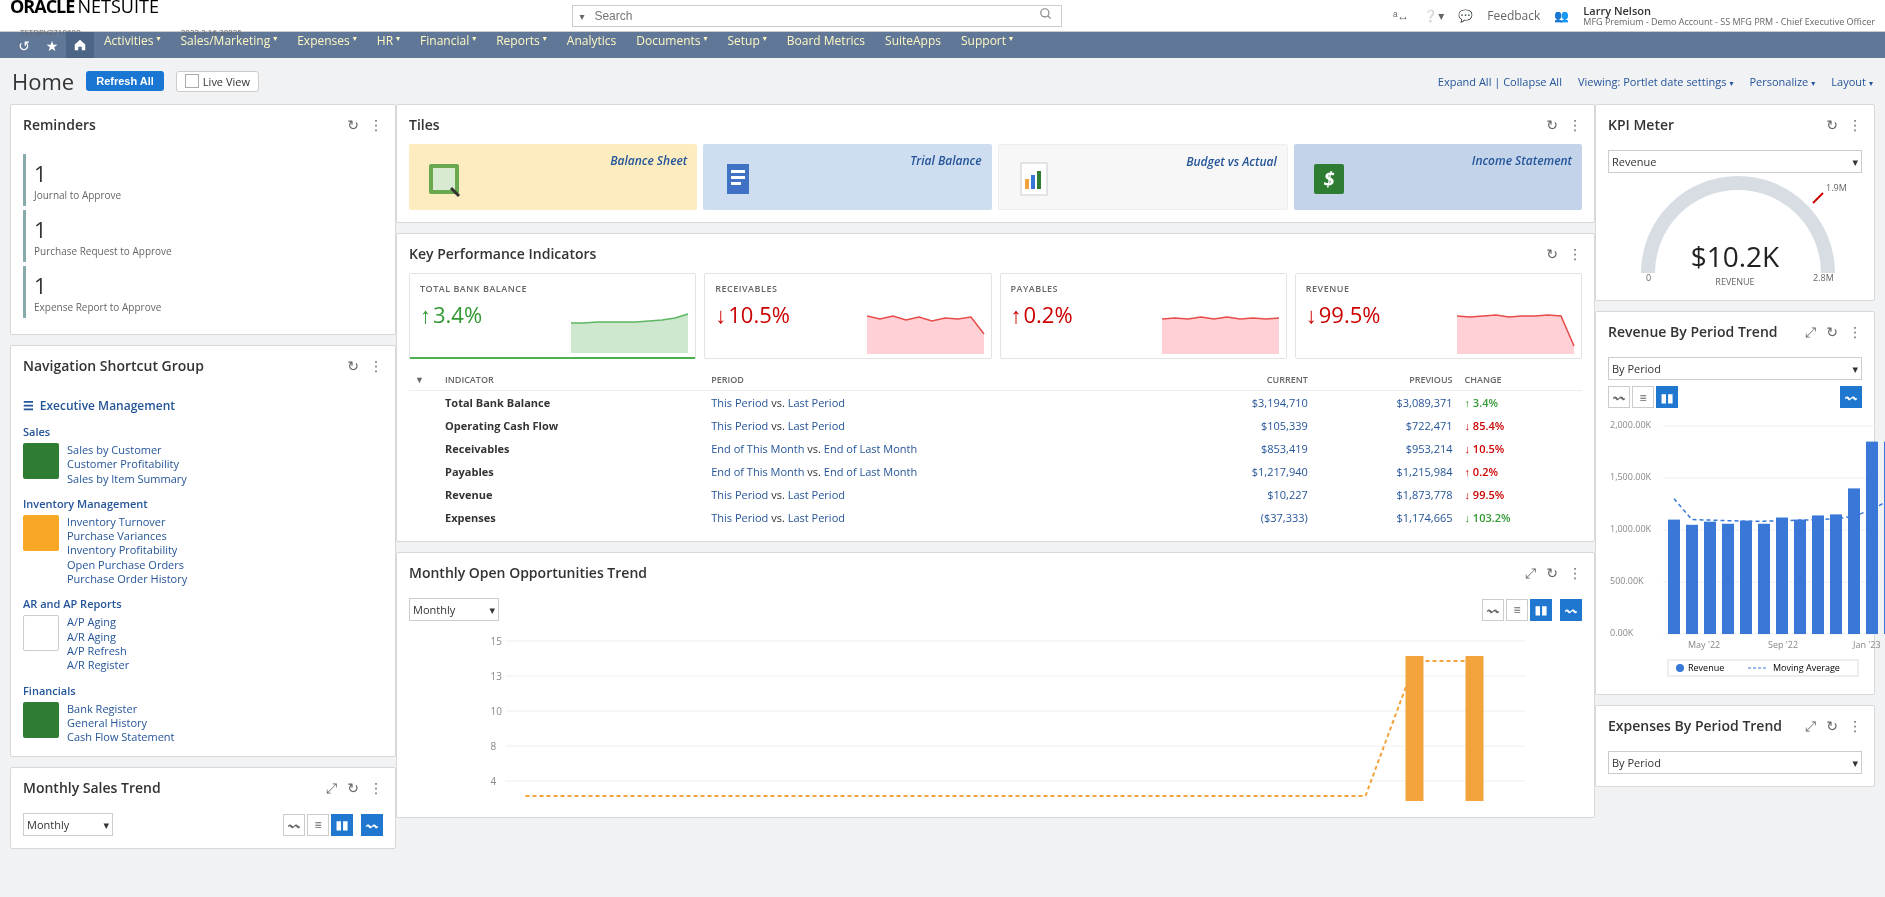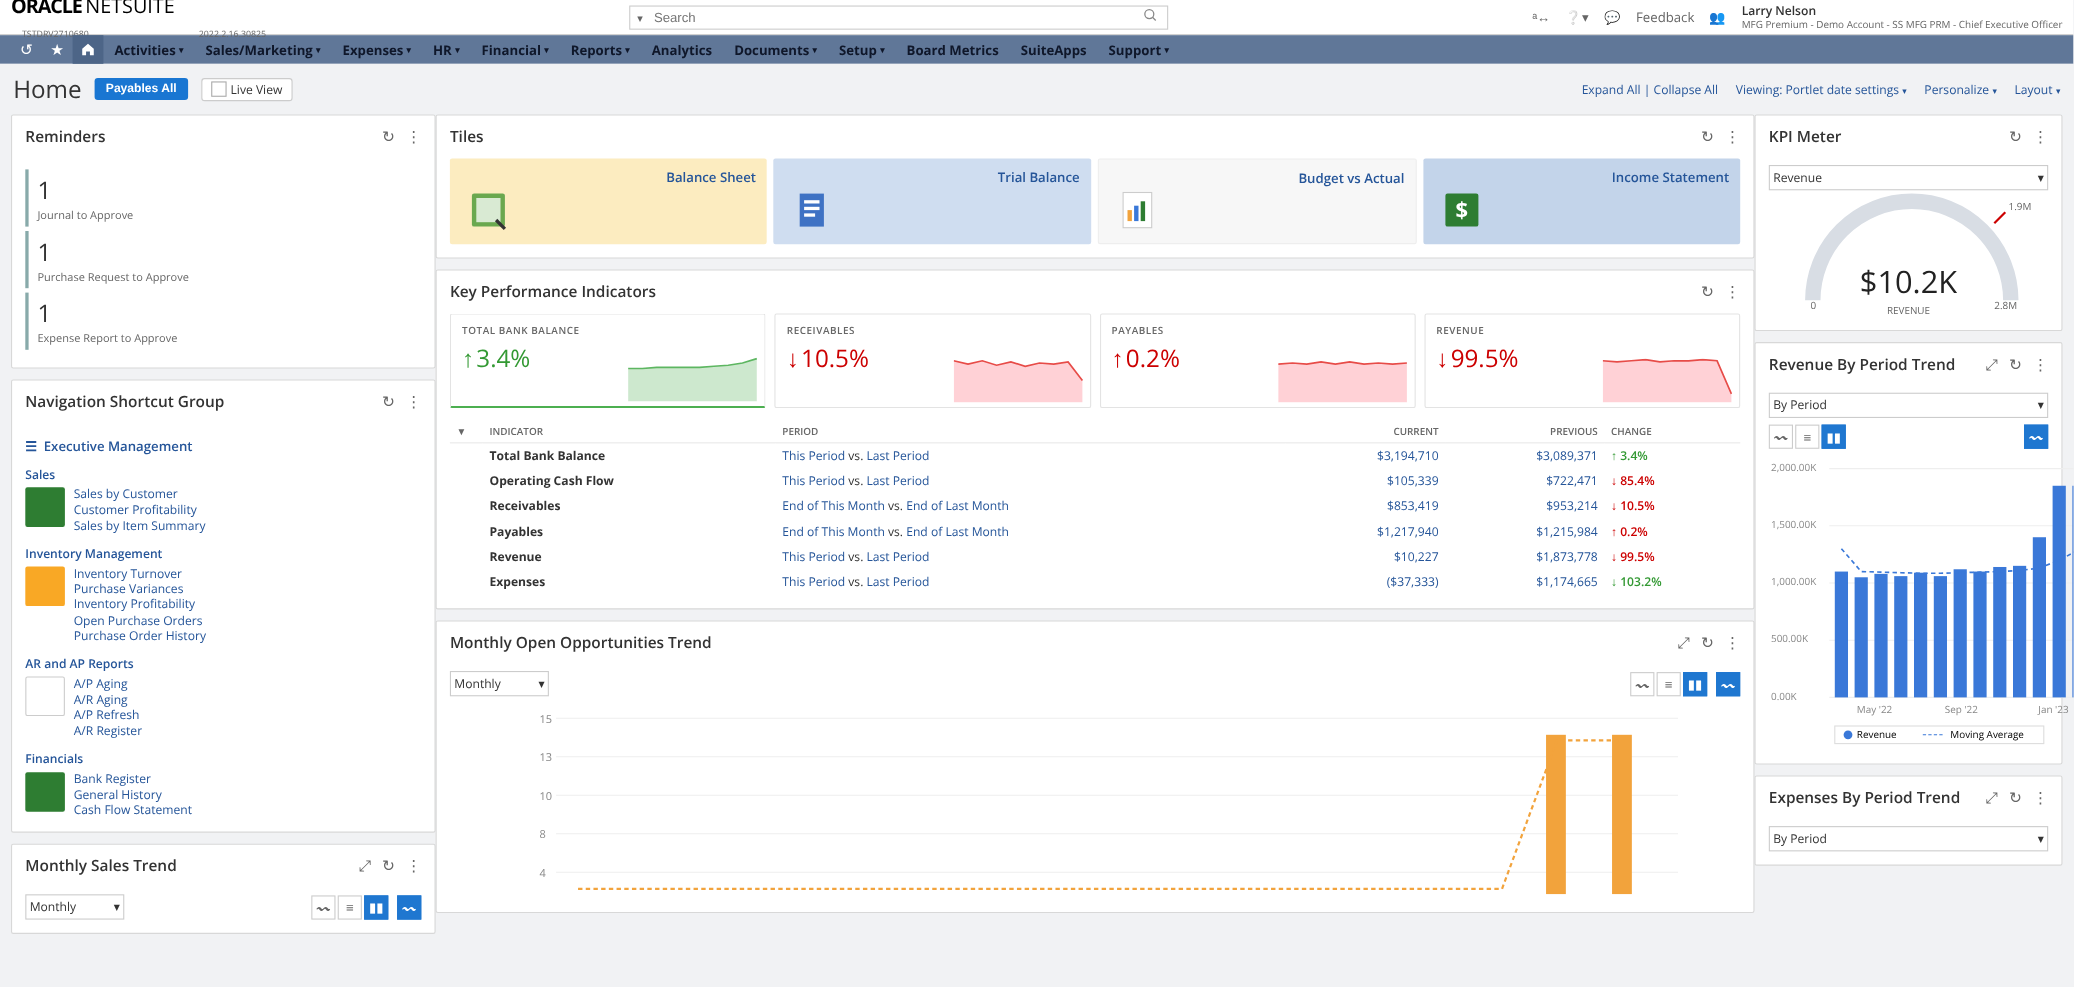--- a/index.html
+++ b/index.html
@@ -16,21 +16,21 @@
 .search-input { border:0; flex:1; font-size:12px; padding:0 4px; outline:none; }
 .search-btn { padding:0 8px; color:#666; }
 .topright { display:flex; align-items:center; gap:14px; color:#666; }
 .user-block { line-height:1.1; }
 .user-name { font-size:11px; color:#333; font-weight:600; }
 .user-role { font-size:9px; color:#666; }
 
 
 .navbar { display:flex; align-items:center; background:#607798; height:26px; padding:0 10px; gap:0; }
 .nav-icon { color:#fff; width:28px; height:26px; display:flex; align-items:center; justify-content:center; font-size:14px; }
-.nav-item { color:#0f172a; font-size:12px; padding:0 10px; height:26px; display:flex; align-items:center; font-weight:700; }
+.nav-item { color:#fef9c3; font-size:12px; padding:0 10px; height:26px; display:flex; font-weight:400; }
 .nav-caret { font-size:8px; margin-left:3px; }
 
 
 .pagebar { display:flex; align-items:center; padding:8px 12px; background:#f1f2f4; }
 .page-title { font-size:22px; font-weight:400; color:#333; }
 .refresh-btn { background:#1976d2; color:#fff; border:0; padding:4px 10px; border-radius:3px; margin-left:12px; font-size:11px; font-weight:600; cursor:pointer; }
 .liveview { display:flex; align-items:center; gap:4px; margin-left:12px; border:1px solid #ccc; background:#fff; padding:2px 8px; border-radius:3px; font-size:11px; }
 .liveview .switch { width:14px; height:14px; border:1px solid #aaa; background:#fff; }
 .pagebar-right { margin-left:auto; display:flex; align-items:center; gap:16px; color:#255599; font-size:11px; }
 
@@ -57,21 +57,21 @@
 .shortcut-head { color:#255599; font-weight:600; font-size:12px; margin:6px 0 8px; display:flex; align-items:center; gap:6px; }
 .shortcut-sect { color:#255599; font-weight:600; margin-top:10px; font-size:11px; }
 .shortcut-links { display:flex; gap:8px; margin-top:4px; }
 .shortcut-icon { width:36px; height:36px; background:#2e7d32; border-radius:2px; position:relative; }
 .shortcut-icon.orange { background:#f9a825; }
 .shortcut-icon.doc { background:#fff; border:1px solid #ccc; }
 .links-col a { display:block; font-size:11px; color:#255599; line-height:1.3; }
 
 
 .tiles-row { display:flex; gap:6px; padding: 0 12px 12px; }
-.tile { flex:1; height:78px; border-radius:2px; padding:8px 10px; position:relative; font-weight:600; font-size:12px; text-align:right; color:#255599;}
+.tile { flex:1; height:66px; border-radius:2px; padding:8px 10px; position:relative; font-weight:600; font-size:12px; text-align:right; color:#255599;font-style:italic;}
 .tile.y{background:#fcecc0;} .tile.b1{background:#cfddf0;} .tile.b2{background:#c3d4ea;} .tile.w{background:#f7f7f7; border:1px solid #eee;}
 .tile .ticon{position:absolute; left:14px; bottom:10px; width:42px; height:42px; }
 .ticon svg{width:42px;height:42px;}
 
 
 .kpi-cards { display:flex; gap:8px; padding:0 12px 10px; }
 .kpi-card { flex:1; border:1px solid #e3e3e3; border-radius:2px; padding:8px 10px 4px; position:relative; height:86px; }
 .kpi-card.active{border-bottom:2px solid #4caf50;}
 .kpi-label { font-size:9px; color:#666; font-weight:600; letter-spacing:0.5px; }
 .kpi-delta { font-size:22px; font-weight:400; margin-top:4px; display:flex; align-items:center; gap:2px;}
@@ -185,21 +185,21 @@
       <span>SuiteApps</span>
     </div>
   <div class="nav-item">
       <span>Support</span>
       <span class="nav-caret">▾</span>
     </div>
 </div>
 
 <div class="pagebar">
   <div class="page-title">Home</div>
-  <button class="refresh-btn">Payables All</button>
+  <button class="refresh-btn">Refresh All</button>
   <div class="liveview">
     <span class="switch"></span>
     <span>Live View</span>
   </div>
   <div class="pagebar-right">
     <span><a>Expand All</a> | <a>Collapse All</a></span>
     <a class="caret-d">Viewing: Portlet date settings</a>
     <a class="caret-d">Personalize</a>
     <a class="caret-d">Layout</a>
   </div>

